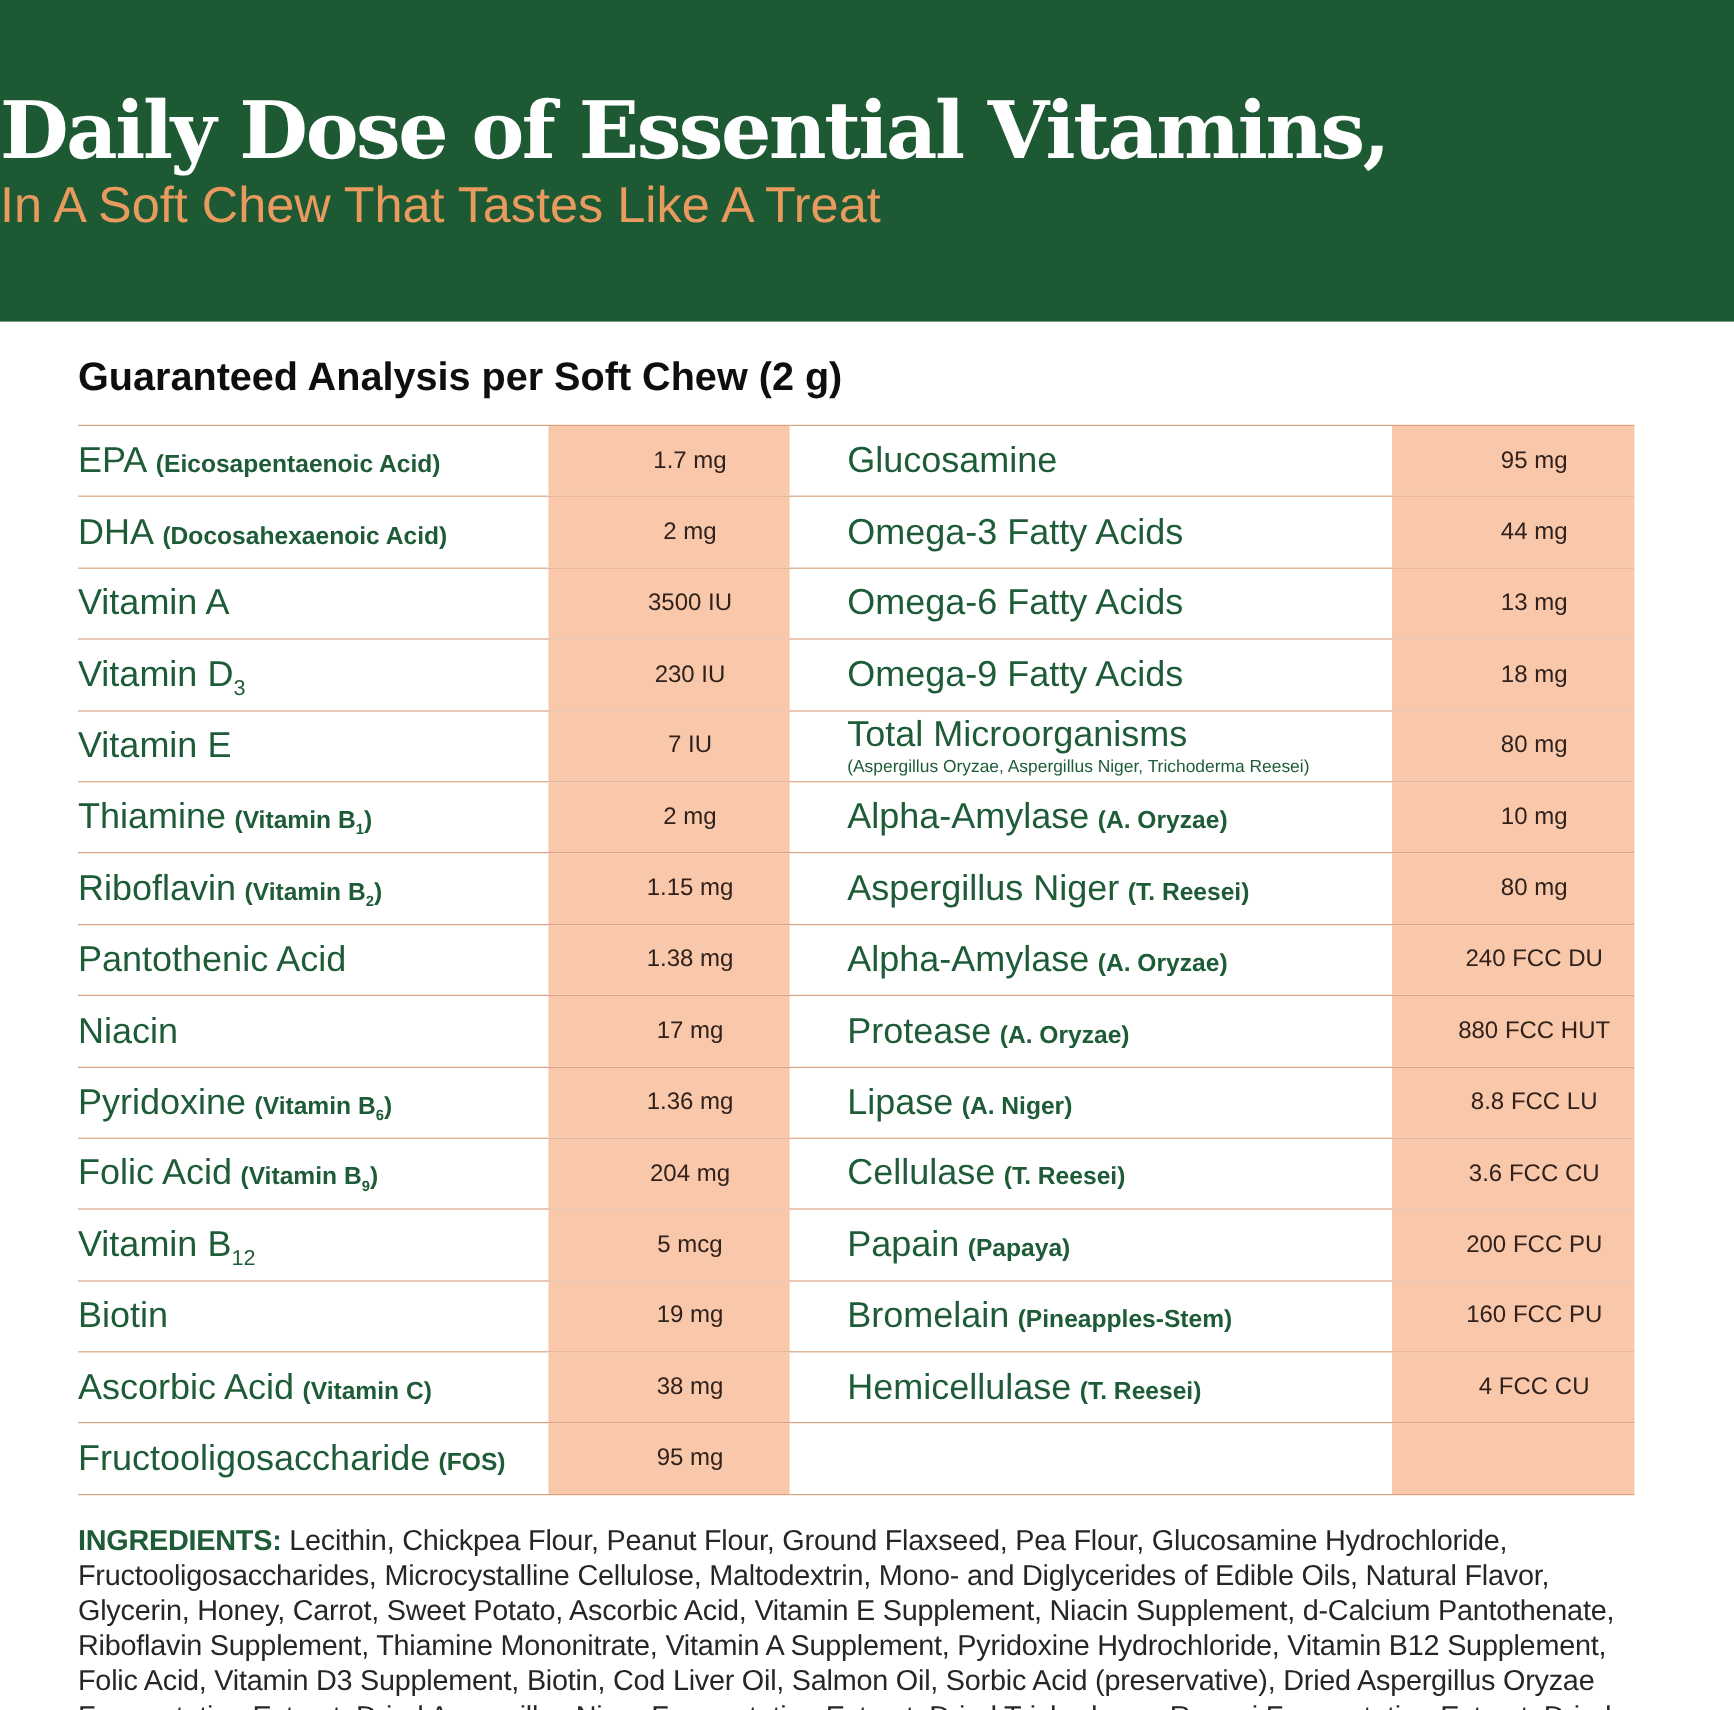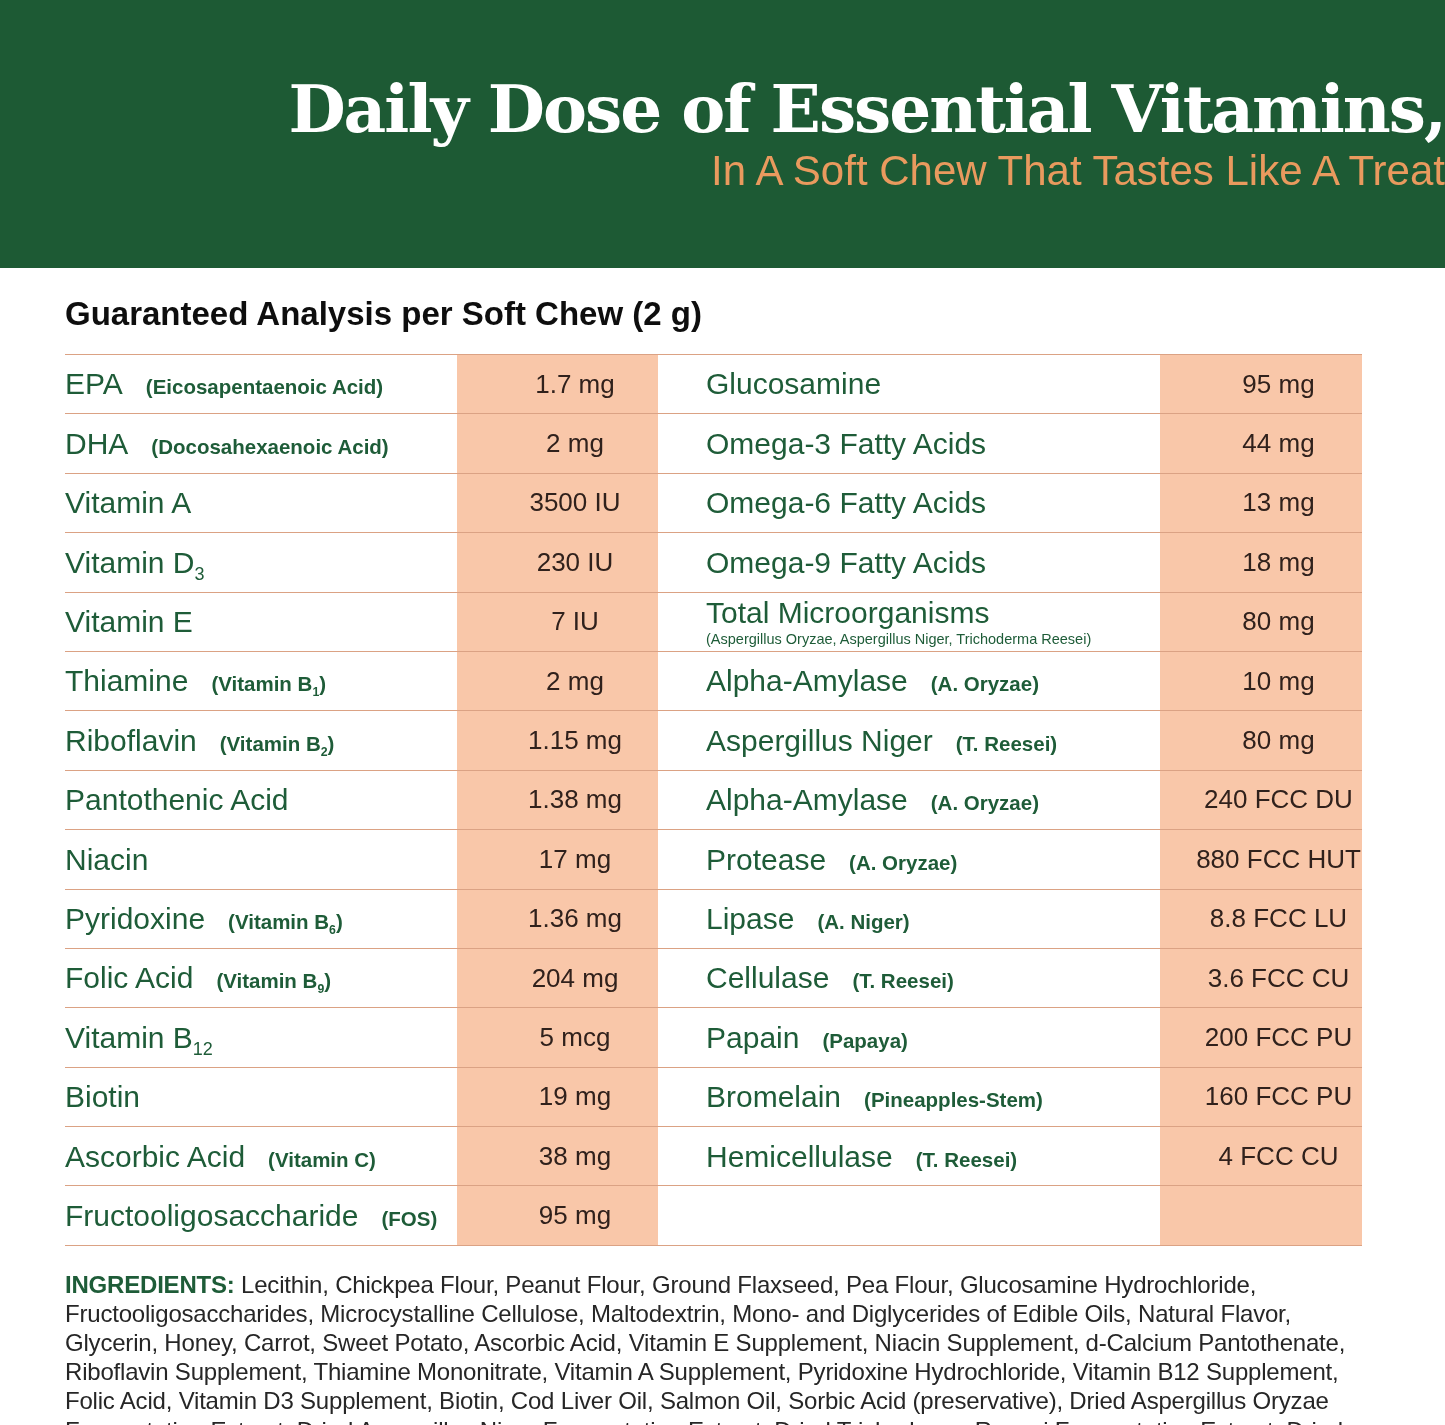--- a/index.html
+++ b/index.html
@@ -5,21 +5,21 @@
   html,body{margin:0;padding:0;}
   body{
     width:1445px;height:1425px;background:#ffffff;
     font-family:"Liberation Sans",sans-serif;
     -webkit-font-smoothing:antialiased;
     overflow:hidden;
   }
   
   .banner{
     height:268px;background:#1d5a34;
-    display:flex;flex-direction:column;align-items:flex-end;justify-content:center;
+    display:flex;flex-direction:column;align-items:flex-start;justify-content:center;
   }
   .title{
     font-family:"DejaVu Serif",serif;font-weight:bold;color:#ffffff;
     font-size:66px;line-height:1.12;letter-spacing:-2px;text-align:center;
   }
   .subtitle{
     color:#e99a5e;font-size:42px;font-weight:400;text-align:center;
     letter-spacing:0px;
   }
   
@@ -40,27 +40,27 @@
     box-sizing:border-box;
     border-top:1.5px solid #dba284;
   }
   .cell{display:flex;flex-direction:column;justify-content:center;min-width:0;}
   .cell.val{
     background:#f9c7a9;
     flex-direction:row;align-items:center;justify-content:center;
   }
   .nline{line-height:1.05;white-space:nowrap;}
   .nm{color:#1e5c38;font-weight:normal;font-size:30px;}
-  .pr{color:#1e5c38;font-weight:bold;font-size:20.5px;margin-left:23px;}
+  .pr{color:#1e5c38;font-weight:bold;font-size:20.5px;margin-left:7px;}
   sub{font-size:0.6em;line-height:0;}
   .subline{
     color:#1e5c38;font-weight:normal;font-size:14.5px;margin-top:3px;
     line-height:1;white-space:nowrap;
   }
-  .valtext{color:#30211c;font-size:26px;margin-left:35px;}
+  .valtext{color:#30211c;font-size:20px;margin-left:35px;}
   
   .ingredients{
     margin-top:24px;width:1320px;
     font-size:24px;line-height:1.215;color:#262626;
     letter-spacing:-0.2px;
   }
   .ing-label{color:#1e5c38;font-weight:bold;}
 </style>
 </head>
 <body>

